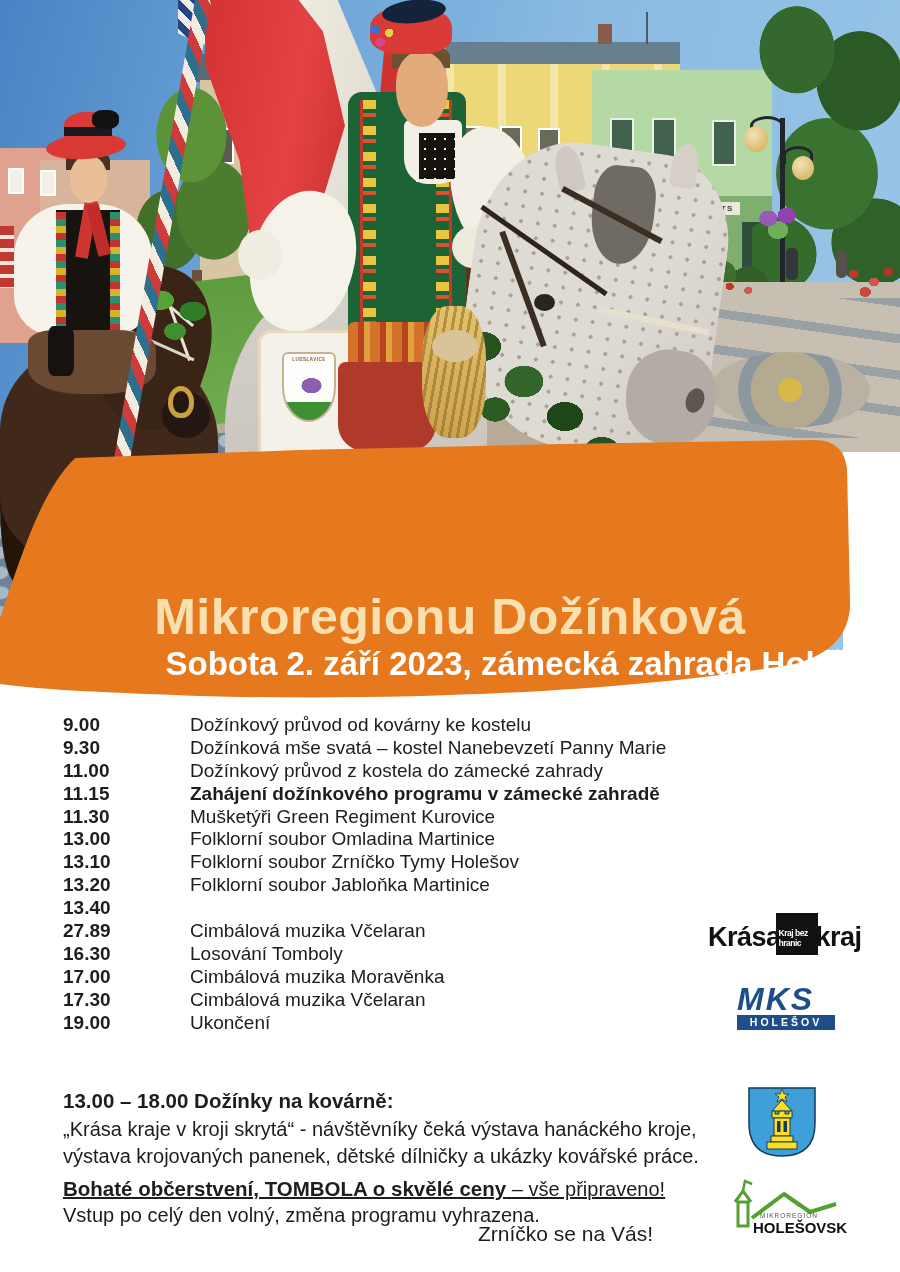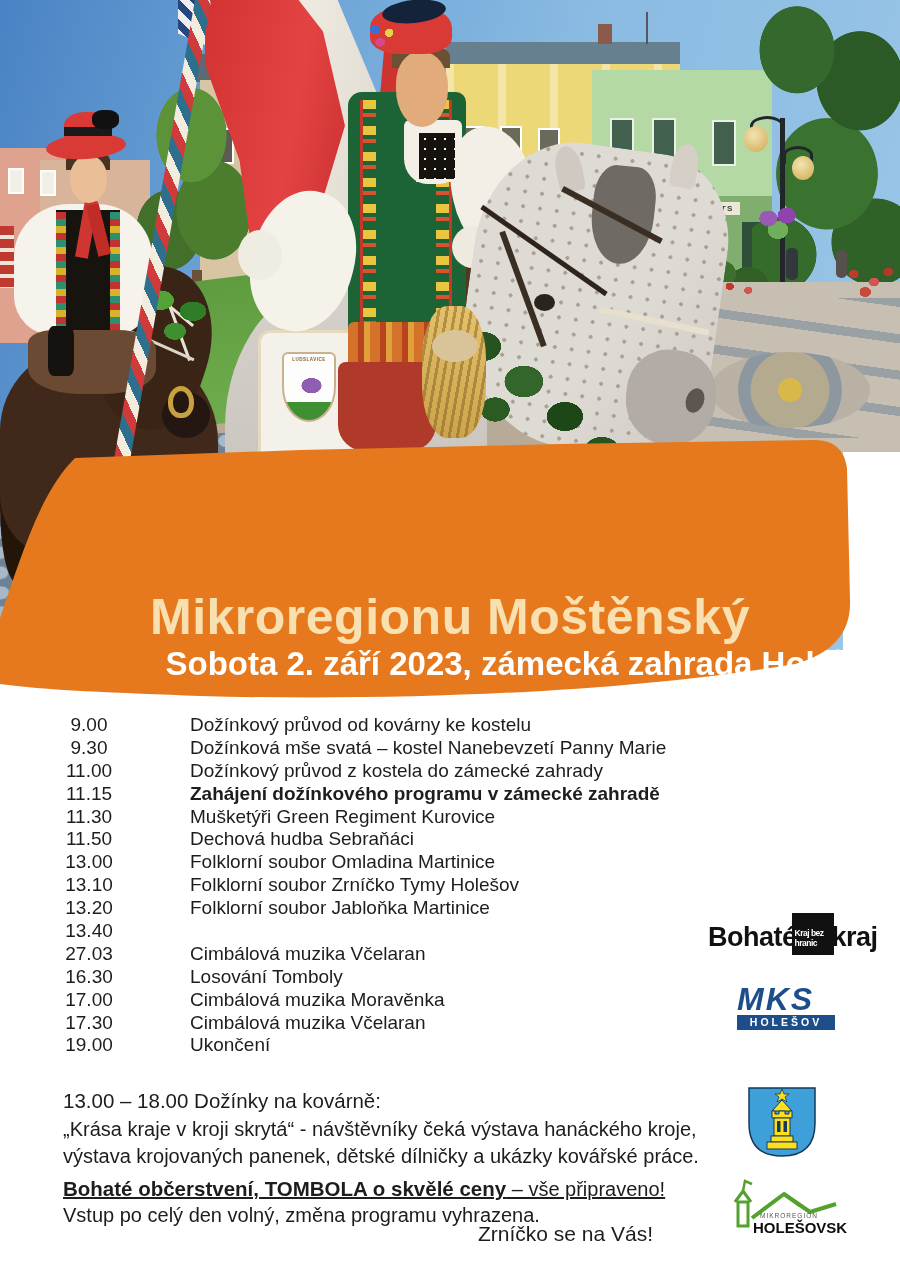--- a/index.html
+++ b/index.html
@@ -244,24 +244,24 @@
         0 -16px 0 #e6791e, 11px -11px 0 #e6791e, 16px 0 0 #e6791e, 11px 11px 0 #e6791e,
         0 16px 0 #e6791e, -11px 11px 0 #e6791e, -16px 0 0 #e6791e, -11px -11px 0 #e6791e; }
   .subtitle { position:absolute; left:10px; top:588px; width:880px; text-align:center; z-index:5;
       font-weight:bold; font-size:50px; color:#f8e0b0; letter-spacing:0.5px; }
   .dateline { position:absolute; left:10px; top:645px; width:880px; text-align:right; z-index:5;
       font-weight:bold; font-size:33px; color:#ffffff; }
 
   
   .schedule { position:absolute; left:63px; top:714px; z-index:6; font-size:19px; }
   .srow { display:flex; height:22.9px; white-space:nowrap; }
-  .stime { width:52px; text-align:center; }
+  .stime { width:52px; text-align:left;font-weight:bold; }
   .sevent { margin-left:75px; }
   .srow .bold { font-weight:bold; }
-  .d1 { position:absolute; left:63px; top:1089px; font-weight:normal; font-size:20.5px; white-space:nowrap; }
+  .d1 { position:absolute; left:63px; top:1089px; font-weight:bold; font-size:20.5px; white-space:nowrap; }
   .d2a { position:absolute; left:63px; top:1118px; font-size:20px; white-space:nowrap; }
   .d2b { position:absolute; left:63px; top:1145px; font-size:20px; white-space:nowrap;text-align:center; }
   .d3 { position:absolute; left:63px; top:1177px; font-size:20px; white-space:nowrap;text-decoration:underline; }
   .d3 .lead { font-weight:bold; font-size:20.5px; }
   .d4 { position:absolute; left:63px; top:1204px; font-size:20px; white-space:nowrap; }
   .d5 { position:absolute; left:63px; top:1222px; width:590px; text-align:right; font-size:21px; }
 
   
   .zlin { position:absolute; left:708px; top:916px; display:flex; align-items:center; z-index:6;
       font-weight:bold; font-size:27px; color:#111; letter-spacing:-0.5px; }
@@ -413,21 +413,21 @@
       L 300 30 L 560 24 L 815 20
       Q 843 20 847 48
       L 850 180
       Q 852 228 795 244
       C 640 270 420 282 200 276
       C 120 273 40 270 0 264
       L 0 198
       C 20 140 40 72 75 38
       Z"></path>
   </svg>
-  <div class="subtitle">Mikroregionu Moštěnský</div>
+  <div class="subtitle">Mikroregionu Dožínková</div>
   <div class="dateline">Sobota 2. září 2023, zámecká zahrada Holešov</div>
 
   <div class="schedule">
     <div class="srow">
         <span class="stime">9.00</span>
         <span class="sevent">Dožínkový průvod od kovárny ke kostelu</span>
       </div>
     <div class="srow">
         <span class="stime">9.30</span>
         <span class="sevent">Dožínková mše svatá – kostel Nanebevzetí Panny Marie</span>
@@ -438,40 +438,36 @@
       </div>
     <div class="srow">
         <span class="stime">11.15</span>
         <span class="sevent bold">Zahájení dožínkového programu v zámecké zahradě</span>
       </div>
     <div class="srow">
         <span class="stime">11.30</span>
         <span class="sevent">Mušketýři Green Regiment Kurovice</span>
       </div>
     <div class="srow">
-        <span class="stime">11.50</span>
-        <span class="sevent">Dechová hudba Sebraňáci</span>
-      </div>
-    <div class="srow">
         <span class="stime">13.00</span>
         <span class="sevent">Folklorní soubor Omladina Martinice</span>
       </div>
     <div class="srow">
         <span class="stime">13.10</span>
         <span class="sevent">Folklorní soubor Zrníčko Tymy Holešov</span>
       </div>
     <div class="srow">
         <span class="stime">13.20</span>
         <span class="sevent">Folklorní soubor Jabloňka Martinice</span>
       </div>
     <div class="srow">
         <span class="stime">13.40</span>
       </div>
     <div class="srow">
-        <span class="stime">27.03</span>
+        <span class="stime">27.89</span>
         <span class="sevent">Cimbálová muzika Včelaran</span>
       </div>
     <div class="srow">
         <span class="stime">16.30</span>
         <span class="sevent">Losování Tomboly</span>
       </div>
     <div class="srow">
         <span class="stime">17.00</span>
         <span class="sevent">Cimbálová muzika Moravěnka</span>
       </div>
@@ -486,21 +482,21 @@
   </div>
 
   <div class="d1">13.00 – 18.00 Dožínky na kovárně:</div>
   <div class="d2a">„Krása kraje v kroji skrytá“ - návštěvníky čeká výstava hanáckého kroje,</div>
   <div class="d2b">výstava krojovaných panenek, dětské dílničky a ukázky kovářské práce.</div>
   <div class="d3"><span class="lead">Bohaté občerstvení, TOMBOLA o skvělé ceny</span><span> – vše připraveno!</span></div>
   <div class="d4">Vstup po celý den volný, změna programu vyhrazena.</div>
   <div class="d5">Zrníčko se na Vás!</div>
 
   <div class="zlin">
-    <span>Bohaté</span>
+    <span>Krása</span>
     <span class="zlin-box">
       <div>Kraj bez</div>
       <div>hranic</div>
     </span>
     <span>kraj</span>
   </div>
 
   <div class="mks">
     <div class="mks-name">MKS</div>
     <div class="mks-bar">HOLEŠOV</div>

